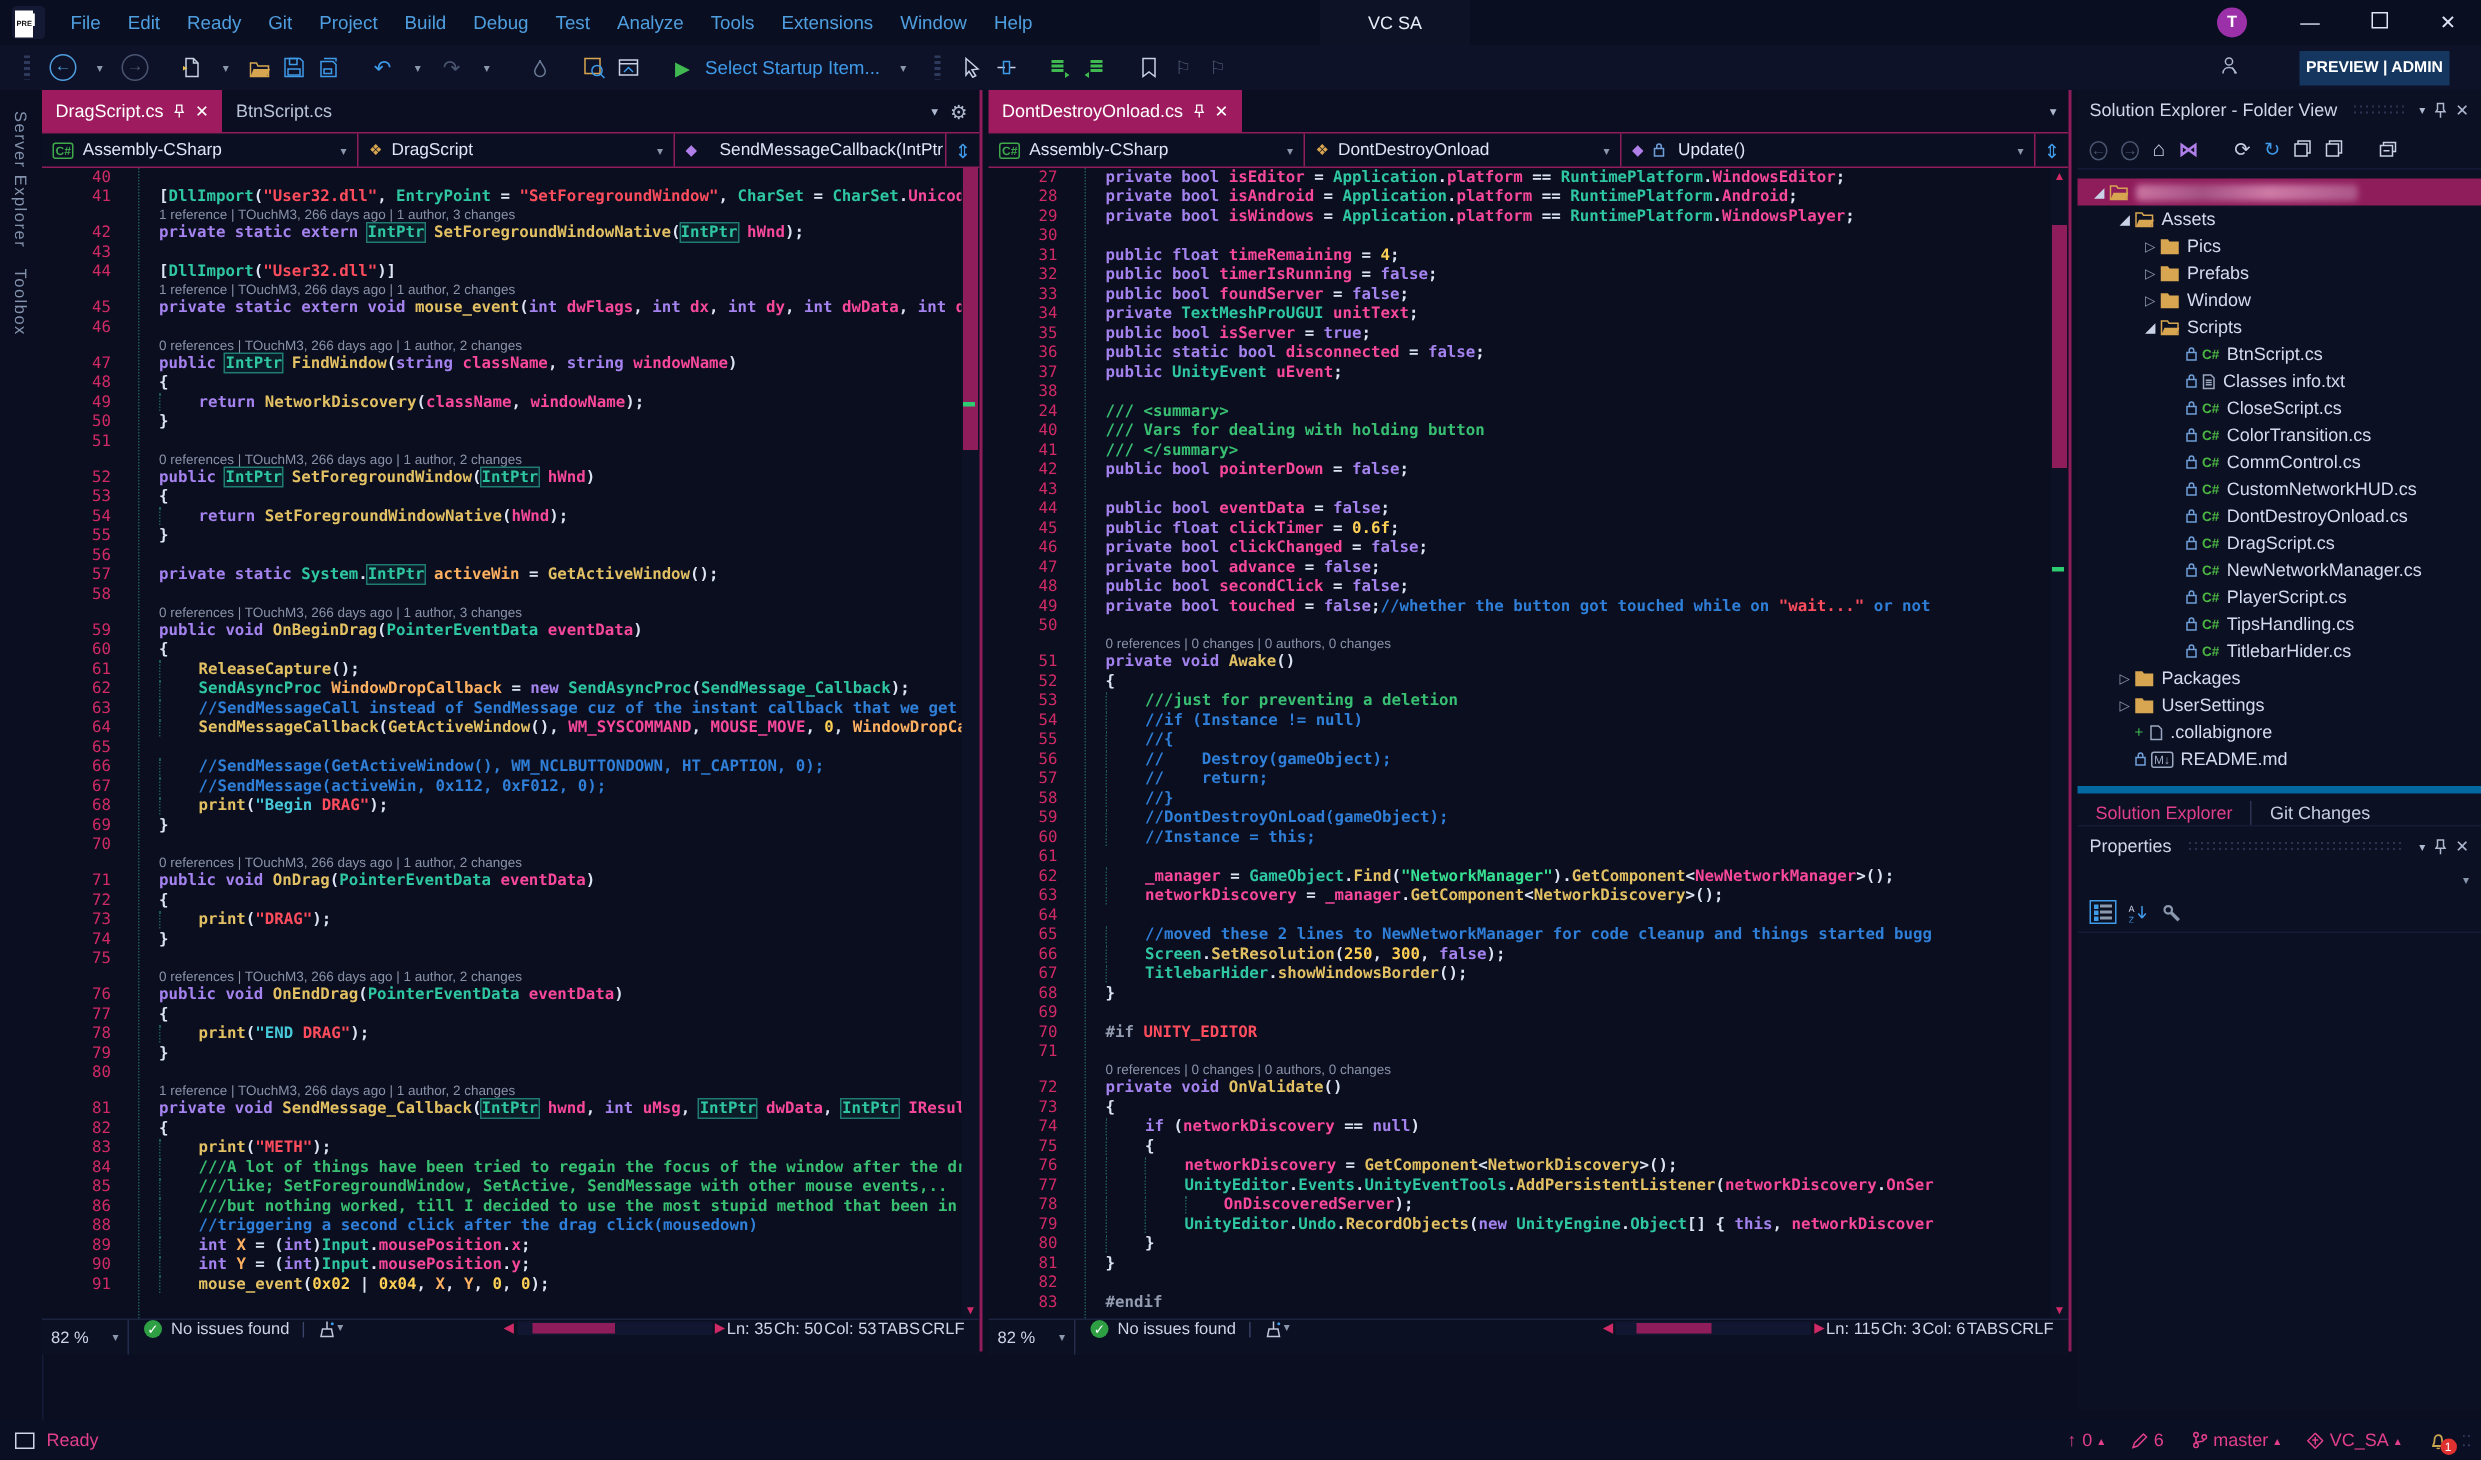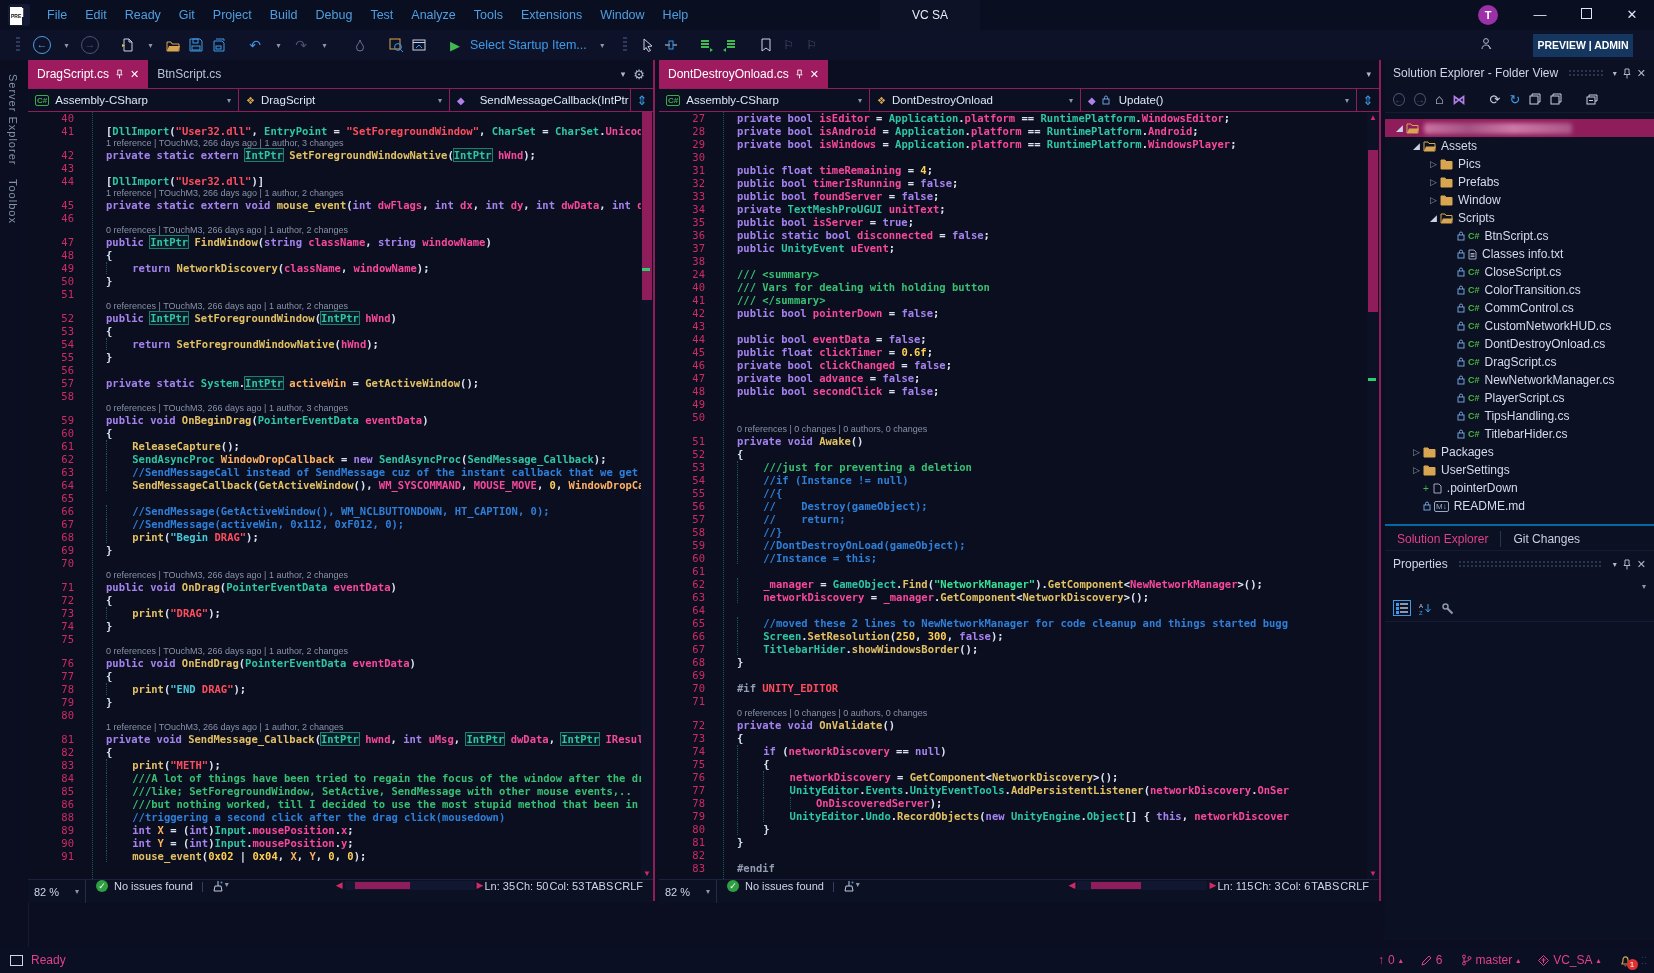--- a/index.html
+++ b/index.html
@@ -87,21 +87,21 @@
   .trow.sel{background:#8f1d5c}
   .arrow{width:13px;text-align:center;font-size:9px;color:#c9d2e6;flex:none}
   .arrow.col{color:#8b97ad}
   .ticn{margin-right:5px;display:inline-flex;align-items:center}
   .lockicn{margin-right:3px}
   .csfile{color:#4bb543;font-weight:bold;font-size:9px;margin-right:5px}
   .mdicn{color:#9aa7c0;font-size:8px;border:1px solid #9aa7c0;border-radius:2px;padding:0 1px;margin-right:5px}
   .plus{color:#3fb950;font-size:10px;margin-right:4px}
   .redact{display:inline-block;width:148px;height:11px;border-radius:3px;
           background:linear-gradient(90deg,#d483ad,#a95b8c 30%,#d98bb4 60%,#b06090);filter:blur(2px);opacity:.85}
-  #se-tabs{position:absolute;left:0;top:464px;width:100%;height:25px;border-top:2px solid #0369a1;display:flex;align-items:center;font-size:12px}
+  #se-tabs{position:absolute;left:0;top:464px;width:100%;height:25px;border-top:5px solid #0369a1;display:flex;align-items:center;font-size:12px}
   #se-tabs .btab{padding:0 12px;height:100%;display:flex;align-items:center}
   #se-tabs .btab.active{color:#e23f8d}
   #se-tabs .vline{width:1px;height:16px;background:#2a3350}
   #props{position:absolute;left:0;top:490px;width:100%;height:390px;border-top:1px solid #151b36}
   #props-combo{height:18px;display:flex;justify-content:flex-end;padding-right:8px;color:#8b97ad;font-size:8px;align-items:center}
   #props-toolbar{height:26px;display:flex;align-items:center;gap:8px;padding:0 8px;border-bottom:1px solid #151b36}
   .pt-box{border:1px solid #3f9ae8;padding:1px}
   
   #statusbar{left:0;top:947px;width:1654px;height:26px;background:#0b0f24;display:flex;align-items:center;color:#e23f8d;font-size:12px}
   #sb-winicon{width:11px;height:9px;border:1px solid #cfd6e8;margin:0 8px 0 10px}
@@ -465,21 +465,21 @@
       <div class="cline"><span class="ln">24</span><span class="ltxt"><span class="s-d">/// &lt;summary&gt;</span></span></div>
       <div class="cline"><span class="ln">40</span><span class="ltxt"><span class="s-d">/// Vars for dealing with holding button</span></span></div>
       <div class="cline"><span class="ln">41</span><span class="ltxt"><span class="s-d">/// &lt;/summary&gt;</span></span></div>
       <div class="cline"><span class="ln">42</span><span class="ltxt"><span class="s-k">public bool </span><span class="s-f">pointerDown</span><span class="s-w"> = </span><span class="s-k">false</span><span class="s-w">;</span></span></div>
       <div class="cline"><span class="ln">43</span><span class="ltxt"></span></div>
       <div class="cline"><span class="ln">44</span><span class="ltxt"><span class="s-k">public bool </span><span class="s-f">eventData</span><span class="s-w"> = </span><span class="s-k">false</span><span class="s-w">;</span></span></div>
       <div class="cline"><span class="ln">45</span><span class="ltxt"><span class="s-k">public float </span><span class="s-f">clickTimer</span><span class="s-w"> = </span><span class="s-n">0.6f</span><span class="s-w">;</span></span></div>
       <div class="cline"><span class="ln">46</span><span class="ltxt"><span class="s-k">private bool </span><span class="s-f">clickChanged</span><span class="s-w"> = </span><span class="s-k">false</span><span class="s-w">;</span></span></div>
       <div class="cline"><span class="ln">47</span><span class="ltxt"><span class="s-k">private bool </span><span class="s-f">advance</span><span class="s-w"> = </span><span class="s-k">false</span><span class="s-w">;</span></span></div>
       <div class="cline"><span class="ln">48</span><span class="ltxt"><span class="s-k">public bool </span><span class="s-f">secondClick</span><span class="s-w"> = </span><span class="s-k">false</span><span class="s-w">;</span></span></div>
-      <div class="cline"><span class="ln">49</span></div>
+      <div class="cline"><span class="ln">49</span><span class="ltxt"><span class="s-k">private bool </span><span class="s-f">touched</span><span class="s-w"> = </span><span class="s-k">false</span><span class="s-w">;</span><span class="s-c">//whether the button got touched while on </span><span class="s-s">"wait..."</span><span class="s-c"> or not</span></span></div>
       <div class="cline"><span class="ln">50</span><span class="ltxt"></span></div>
       <div class="cl-row">0 references | 0 changes | 0 authors, 0 changes</div>
       <div class="cline"><span class="ln">51</span><span class="ltxt"><span class="s-k">private void </span><span class="s-m">Awake</span><span class="s-w">()</span></span></div>
       <div class="cline"><span class="ln">52</span><span class="ltxt"><span class="s-w">{</span></span></div>
       <div class="cline"><span class="ln">53</span><span class="ltxt"><span class="si">    </span><span class="s-d">///just for preventing a deletion</span></span></div>
       <div class="cline"><span class="ln">54</span><span class="ltxt"><span class="si">    </span><span class="s-c">//if (Instance != null)</span></span></div>
       <div class="cline"><span class="ln">55</span><span class="ltxt"><span class="si">    </span><span class="s-c">//{</span></span></div>
       <div class="cline"><span class="ln">56</span><span class="ltxt"><span class="si">    </span><span class="s-c">//    Destroy(gameObject);</span></span></div>
       <div class="cline"><span class="ln">57</span><span class="ltxt"><span class="si">    </span><span class="s-c">//    return;</span></span></div>
       <div class="cline"><span class="ln">58</span><span class="ltxt"><span class="si">    </span><span class="s-c">//}</span></span></div>
@@ -798,21 +798,21 @@
         <span>UserSettings</span>
       </div>
       <div class="trow" style="padding-left: 25px;">
         <span class="arrow"></span>
         <span class="plus">+</span>
         <span class="ticn">
           <svg width="9" height="11" viewBox="0 0 9 11">
             <path d="M1 1h5l2 2v7H1z" fill="none" stroke="#9aa7c0"></path>
           </svg>
         </span>
-        <span>.pointerDown</span>
+        <span>.collabignore</span>
       </div>
       <div class="trow" style="padding-left: 25px;">
         <span class="arrow"></span>
         <span>
           <svg class="lockicn" width="8" height="10" viewBox="0 0 8 10">
             <rect x="1" y="4" width="6" height="5" fill="none" stroke="#6f9fd8"></rect>
             <path d="M2.5 4V2.5a1.5 1.5 0 013 0V4" fill="none" stroke="#6f9fd8"></path>
           </svg>
         </span>
         <span class="mdicn">M↓</span>

